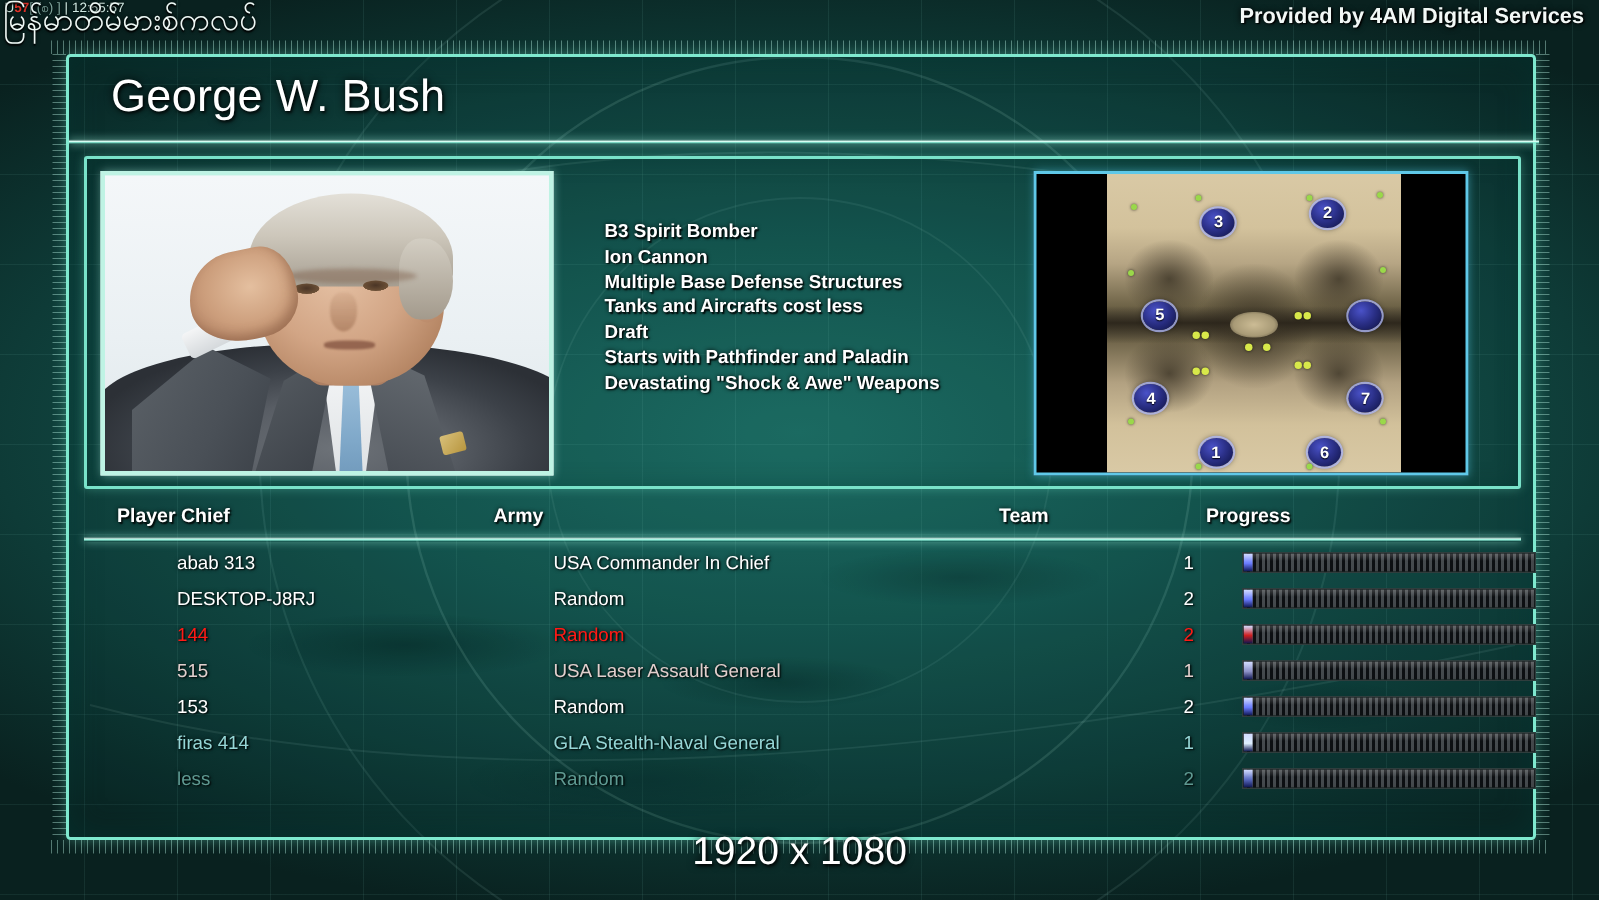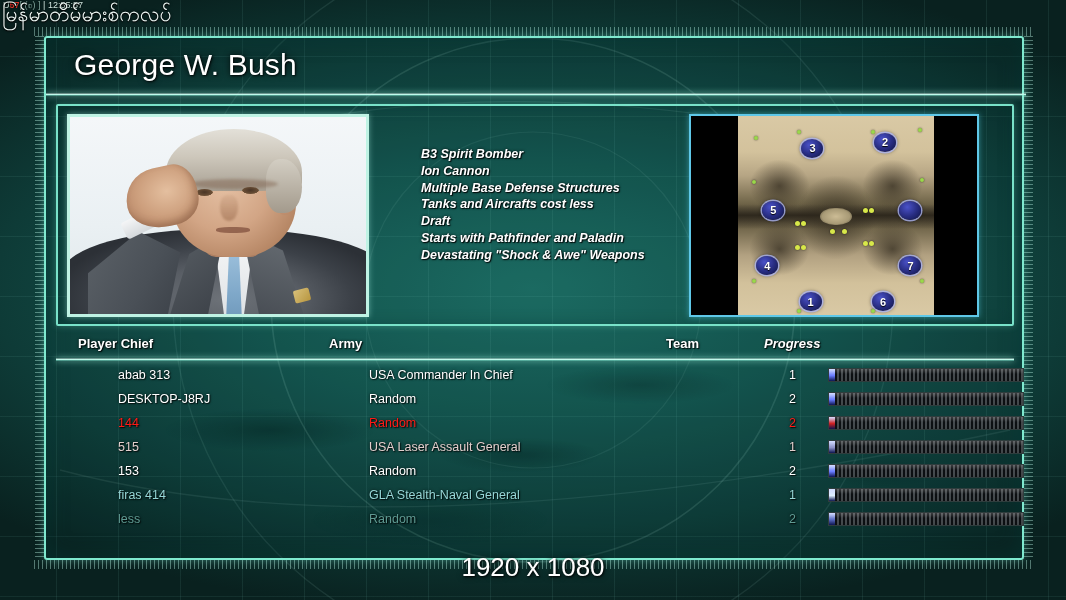--- a/index.html
+++ b/index.html
@@ -246,21 +246,21 @@
   #pt-hand {
     position: absolute; left: 56px; top: 50px; width: 72px; height: 60px;
     background: radial-gradient(ellipse at 58% 42%, #e4bf9f 0%, #cc9e7c 52%, #a9775a 100%);
     border-radius: 45% 30% 38% 52% / 55% 46% 42% 44%;
     transform: rotate(-12deg);
     box-shadow: inset -3px -4px 7px rgba(120,78,54,.45);
   }
 
   
   #desc {
-    position: absolute; left: 363px; top: 40px; width: 310px; font-style: italic;
+    position: absolute; left: 345px; top: 40px; width: 310px;
   }
   #desc div {
     font-size: 12.5px;
     font-weight: bold;
     color: #ffffff;
     line-height: 16.8px;
     text-shadow: 0 0 3px rgba(0,0,0,.9), 1px 1px 1px rgba(0,0,0,.85);
     white-space: nowrap;
   }
 
@@ -319,21 +319,21 @@
     box-shadow: 0 0 2px rgba(0,0,0,.7);
   }
 
   
   #table-head {
     position: absolute; left: 0; top: 296px; width: 100%; height: 24px;
   }
   .col-player  { position: absolute; left: 32px; }
   .col-army    { position: absolute; left: 283px; }
   .col-team    { position: absolute; left: 620px; width: 90px; }
-  .col-prog    { position: absolute; left: 718px; font-style: italic; }
+  .col-prog    { position: absolute; left: 758px; }
 
   #table-head > div {
     font-size: 13px; font-weight: bold; color: #ffffff;
     top: 2px;
     text-shadow: 0 0 3px rgba(0,0,0,.85), 1px 1px 1px rgba(0,0,0,.8);
     white-space: nowrap;
   }
 
   #rows {
     position: absolute; left: 0; top: 326px; width: 100%;
@@ -394,20 +394,21 @@
     <circle cx="533" cy="300" r="262" fill="none" stroke="rgba(200,255,240,0.13)" stroke-width="1.6"></circle>
     <circle cx="533" cy="300" r="360" fill="none" stroke="rgba(200,255,240,0.09)" stroke-width="1.4"></circle>
     <circle cx="533" cy="300" r="168" fill="none" stroke="rgba(200,255,240,0.08)" stroke-width="1.2"></circle>
     <path d="M120 180 Q 420 40 900 150" fill="none" stroke="rgba(210,255,245,0.10)" stroke-width="1.3"></path>
     <path d="M60 470 Q 400 560 1010 430" fill="none" stroke="rgba(210,255,245,0.09)" stroke-width="1.3"></path>
   </svg>
 
   <div id="topbar">
     <div id="topbar-left"><span>U</span><span class="tb-red">57</span><span class="tb-dim">[ (စ) ]</span> | <span>12:55:57</span></div>
     <div id="burmese">မြန်မာတိမ်မားစ်ကလပ်</div>
+    <div id="provider">Provided by 4AM Digital Services</div>
   </div>
 
   <div class="ruler" id="ruler-top"></div>
   <div class="ruler" id="ruler-bottom"></div>
   <div class="ruler vert" id="ruler-left"></div>
   <div class="ruler vert" id="ruler-right"></div>
 
   <div id="panel">
 
     <div id="title-row">

